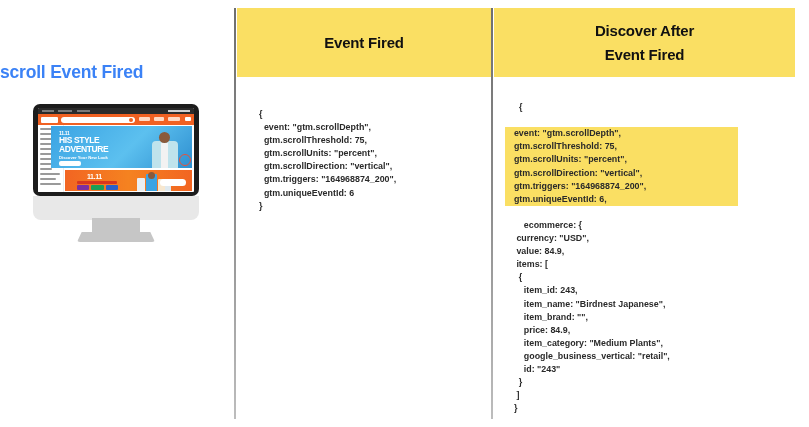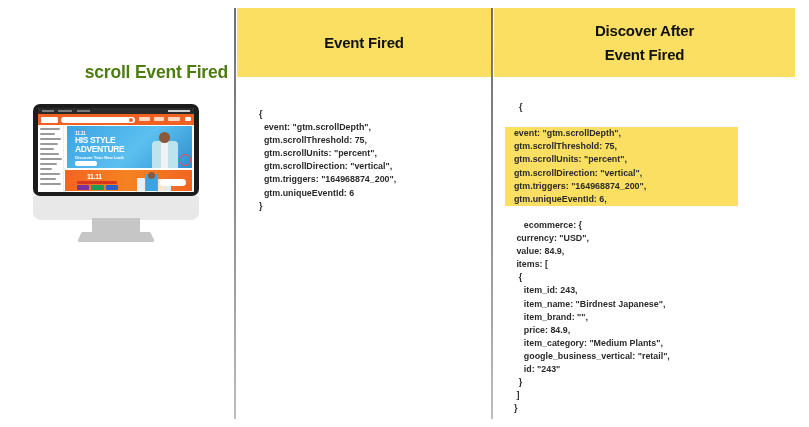--- a/index.html
+++ b/index.html
@@ -14,22 +14,22 @@
   
   .divider { position: absolute; top: 8px; width: 2px; height: 411px;
              background: linear-gradient(to bottom,#6f6f6f,#8a8a8a 45%,#bdbdbd); }
   #div-1 { left: 234px; }
   #div-2 { left: 491px; }
 
   
   #left-panel { position: absolute; left: 0; top: 0; width: 234px; height: 427px; }
   #left-title {
     position: absolute; left: 0; top: 62px; width: 228px;
-    text-align: right; font-size: 17.5px; font-weight: 700;
-    color: #4d7c0f; letter-spacing: -0.2px;
+    text-align: left; font-size: 17.5px; font-weight: 700;
+    color: #3b82f6; letter-spacing: -0.2px;
   }
 
   
   #monitor { position: absolute; left: 33px; top: 104px; width: 166px; height: 130px; }
   #screen-bezel {
     position: absolute; left: 0; top: 0; width: 166px; height: 92px;
     background: #1c1c1c; border-radius: 7px; padding: 4px 5px;
   }
   #screen { position: relative; width: 100%; height: 100%; background: #fff;
             overflow: hidden; border-radius: 1px; }
@@ -48,21 +48,21 @@
   .ws-logo { position:absolute; left:3px; top:2.5px; width:17px; height:6px;
              background:#fff; border-radius:1px; }
   .ws-search { position:absolute; left:23px; top:2.5px; width:74px; height:6px;
                background:#fff; border-radius:3px; }
   .ws-search i { position:absolute; right:2px; top:1px; width:4px; height:4px;
                  background:#f16122; border-radius:50%; }
   .ws-navitem { position:absolute; top:3px; height:4px; background:#ffd9c4; border-radius:1px; }
   .ws-side { position:absolute; left:0; top:17px; width:26px; bottom:0; background:#fff;
              border-right:1px solid #eee; }
   .ws-side span { position:absolute; left:2px; height:2px; background:#9a9a9a; border-radius:1px; }
-  .ws-hero { position:absolute; left:29px; top:18px; right:2px; height:42px;
+  .ws-hero { position:absolute; left:13px; top:18px; right:2px; height:42px;
              background: linear-gradient(135deg,#3aa3e3 0%,#5cc0ef 55%,#2e8fd0 100%);
              overflow:hidden; }
   .ws-hero-badge { position:absolute; left:8px; top:4px; font-size:5px; font-weight:700;
                    color:#fff; letter-spacing:-0.3px; }
   .ws-hero-h1 { position:absolute; left:8px; top:10px; font-size:8.5px; line-height:8.5px;
                 font-weight:800; color:#fff; letter-spacing:-0.4px; }
   .ws-hero-sub { position:absolute; left:8px; top:29px; font-size:4.2px; font-weight:700;
                  color:#ffffff; }
   .ws-hero-btn { position:absolute; left:8px; top:35px; width:22px; height:5px;
                  background:#fff; border-radius:2px; }

